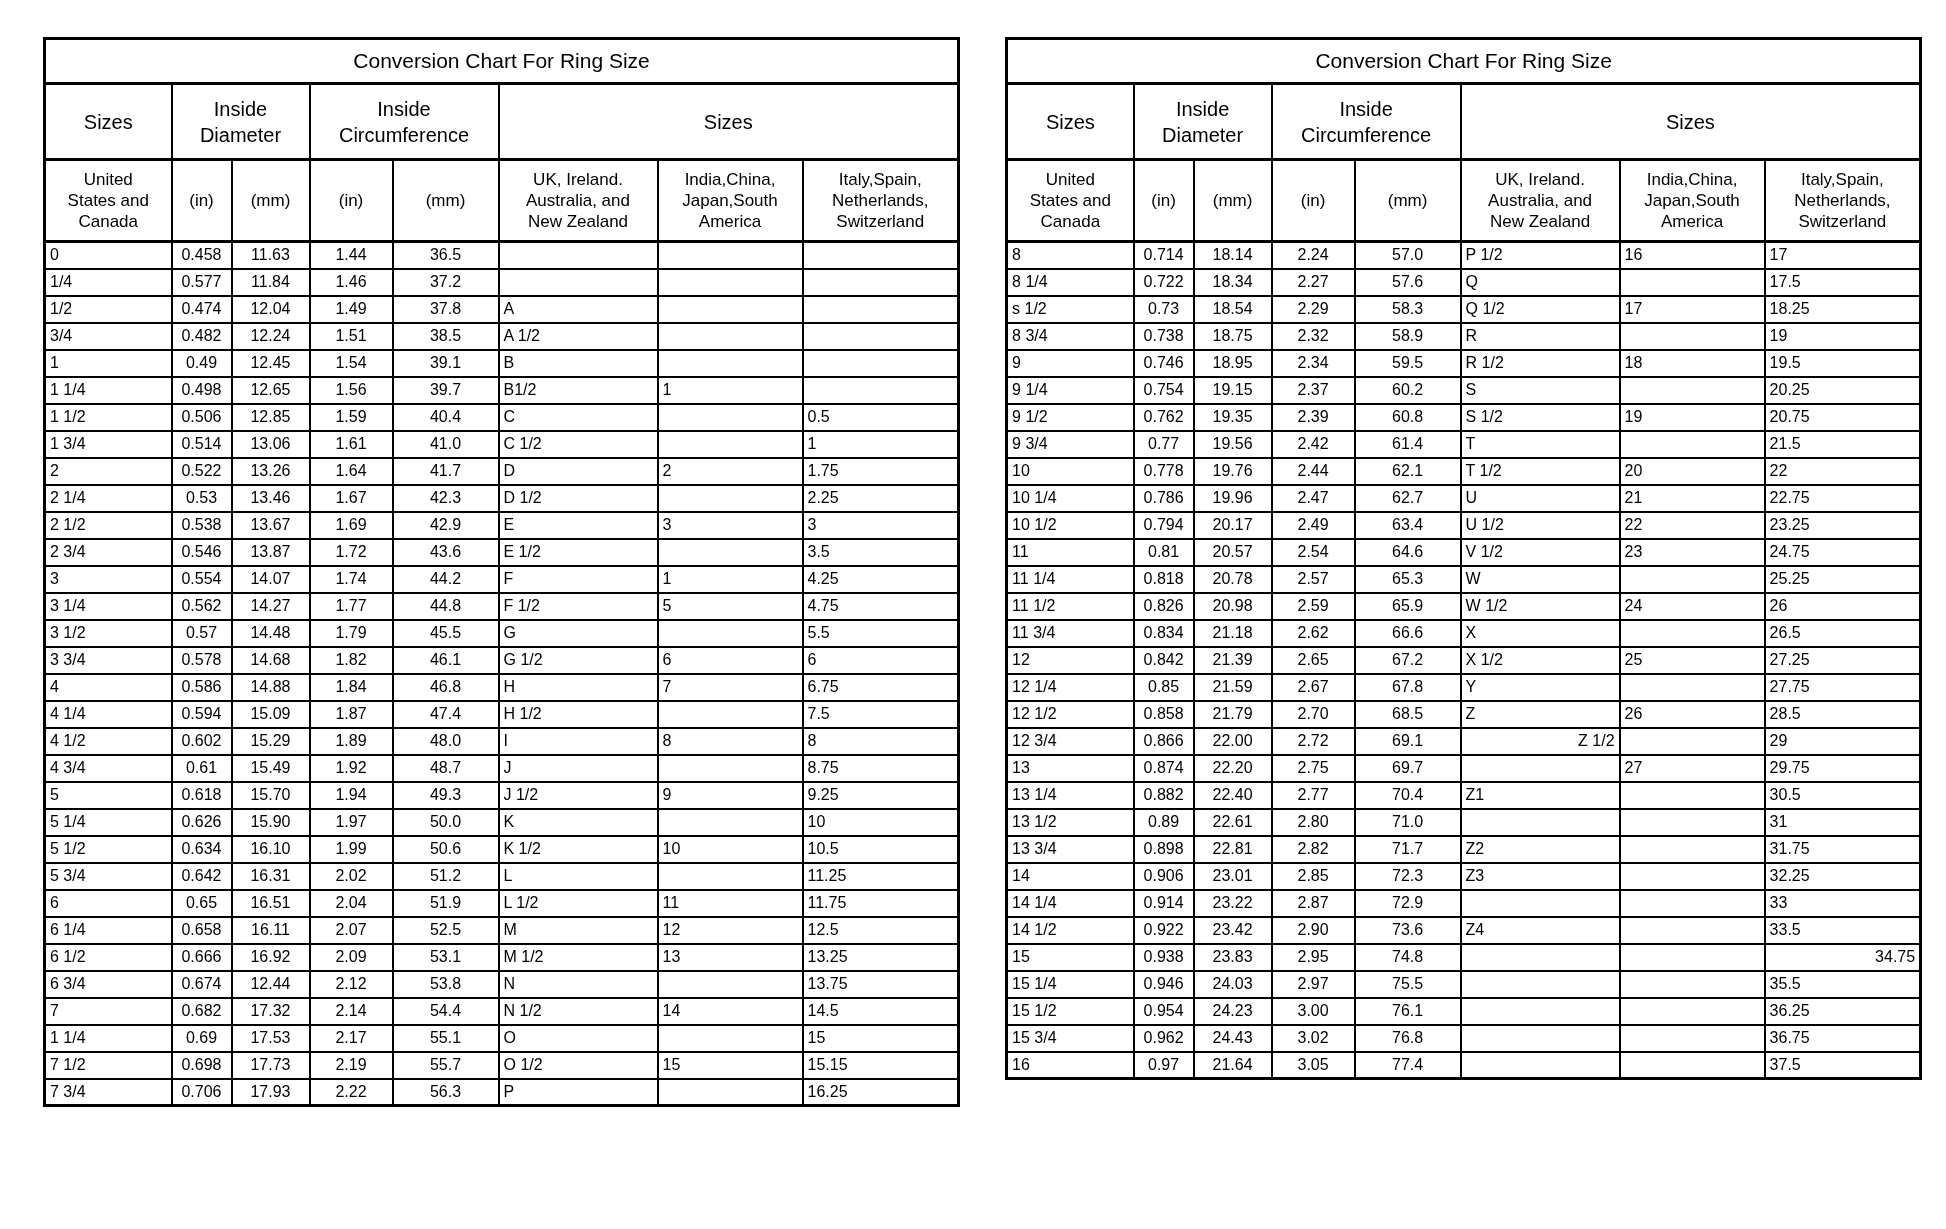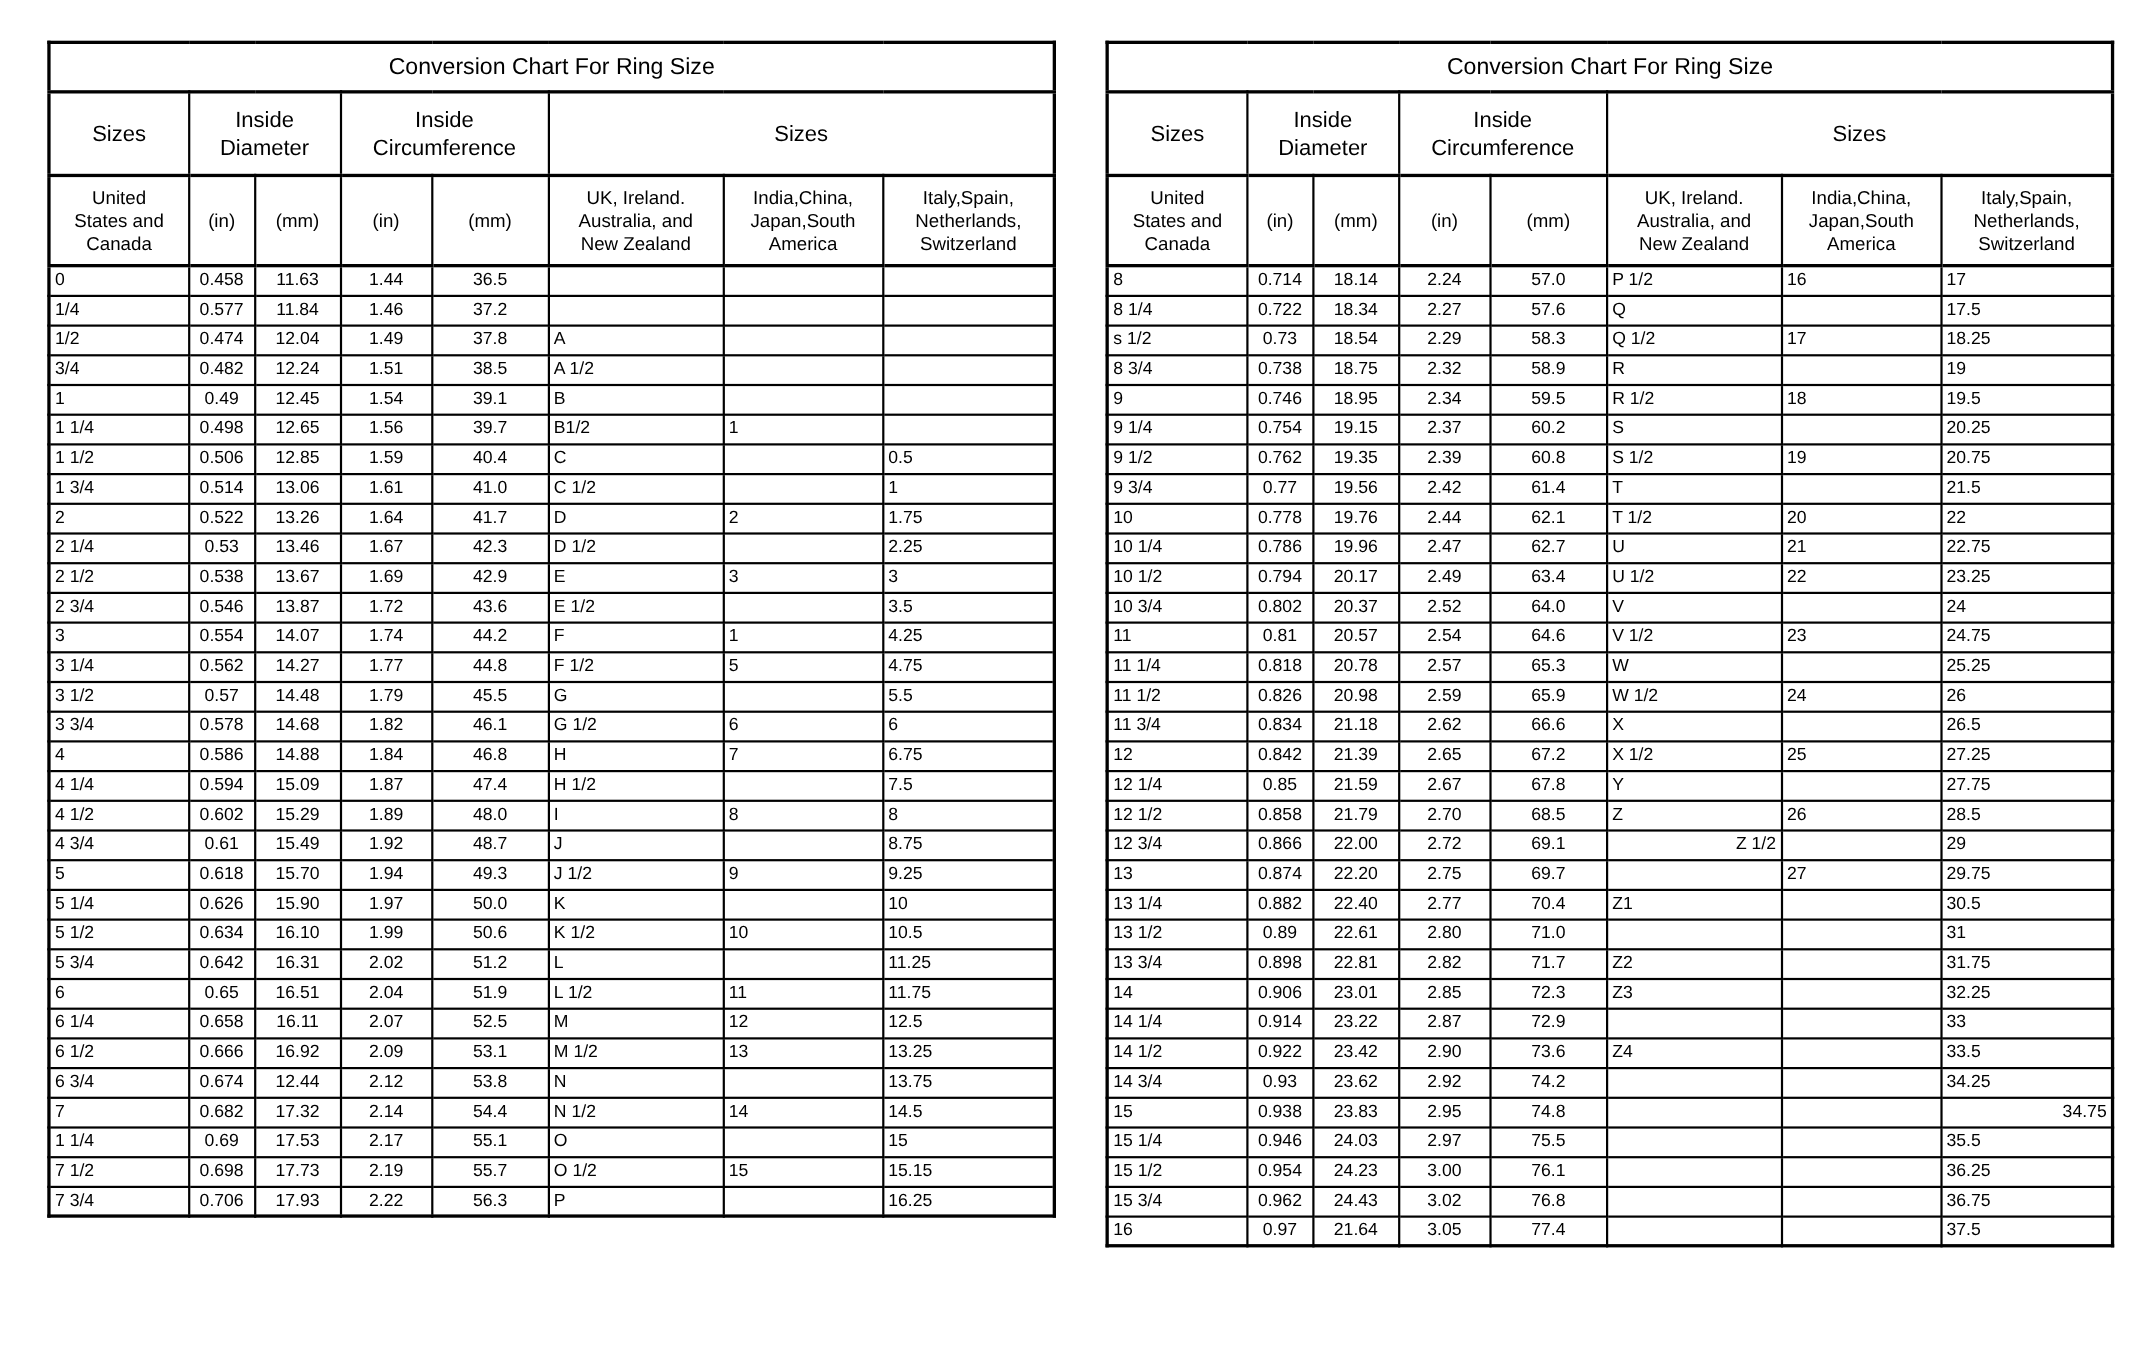--- a/index.html
+++ b/index.html
@@ -573,30 +573,20 @@
           <td style="text-align: left;">10 1/2</td>
           <td style="text-align: center;">0.794</td>
           <td style="text-align: center;">20.17</td>
           <td style="text-align: center;">2.49</td>
           <td style="text-align: center;">63.4</td>
           <td style="text-align: left;">U 1/2</td>
           <td style="text-align: left;">22</td>
           <td style="text-align: left;">23.25</td>
         </tr>
         <tr>
-          <td style="text-align: left;">10 3/4</td>
-          <td style="text-align: center;">0.802</td>
-          <td style="text-align: center;">20.37</td>
-          <td style="text-align: center;">2.52</td>
-          <td style="text-align: center;">64.0</td>
-          <td style="text-align: left;">V</td>
-          <td style="text-align: left;"></td>
-          <td style="text-align: left;">24</td>
-        </tr>
-        <tr>
           <td style="text-align: left;">11</td>
           <td style="text-align: center;">0.81</td>
           <td style="text-align: center;">20.57</td>
           <td style="text-align: center;">2.54</td>
           <td style="text-align: center;">64.6</td>
           <td style="text-align: left;">V 1/2</td>
           <td style="text-align: left;">23</td>
           <td style="text-align: left;">24.75</td>
         </tr>
         <tr>
@@ -733,30 +723,20 @@
           <td style="text-align: left;">14 1/2</td>
           <td style="text-align: center;">0.922</td>
           <td style="text-align: center;">23.42</td>
           <td style="text-align: center;">2.90</td>
           <td style="text-align: center;">73.6</td>
           <td style="text-align: left;">Z4</td>
           <td style="text-align: left;"></td>
           <td style="text-align: left;">33.5</td>
         </tr>
         <tr>
-          <td style="text-align: left;">14 3/4</td>
-          <td style="text-align: center;">0.93</td>
-          <td style="text-align: center;">23.62</td>
-          <td style="text-align: center;">2.92</td>
-          <td style="text-align: center;">74.2</td>
-          <td style="text-align: left;"></td>
-          <td style="text-align: left;"></td>
-          <td style="text-align: left;">34.25</td>
-        </tr>
-        <tr>
           <td style="text-align: left;">15</td>
           <td style="text-align: center;">0.938</td>
           <td style="text-align: center;">23.83</td>
           <td style="text-align: center;">2.95</td>
           <td style="text-align: center;">74.8</td>
           <td style="text-align: left;"></td>
           <td style="text-align: left;"></td>
           <td style="text-align: right;">34.75</td>
         </tr>
         <tr>

